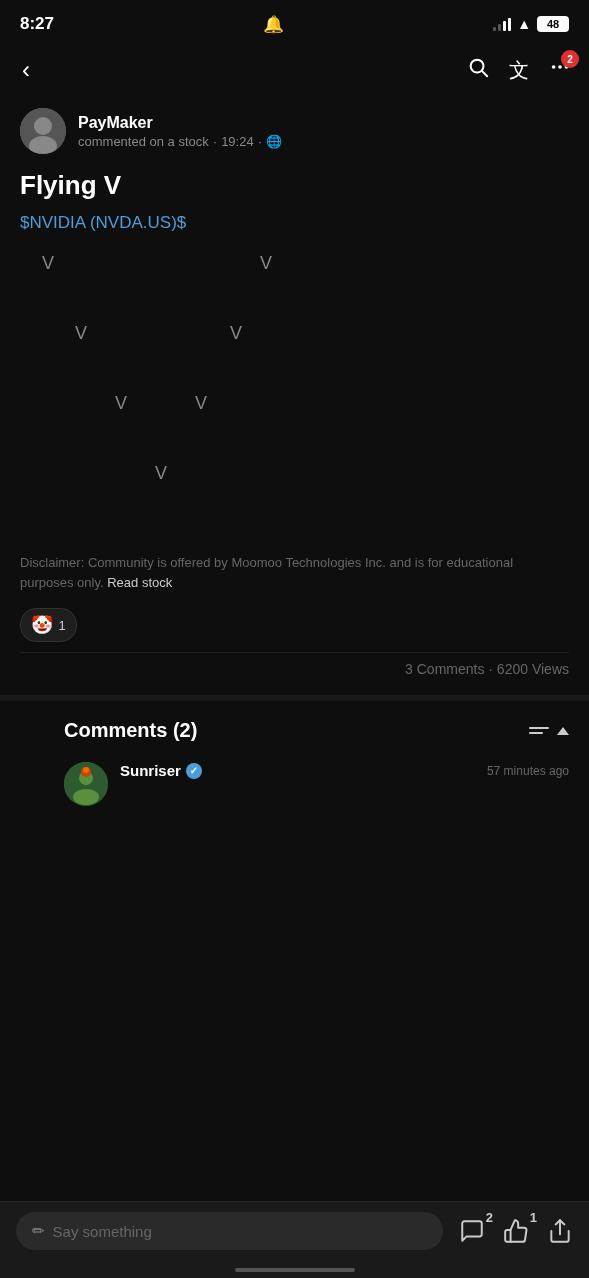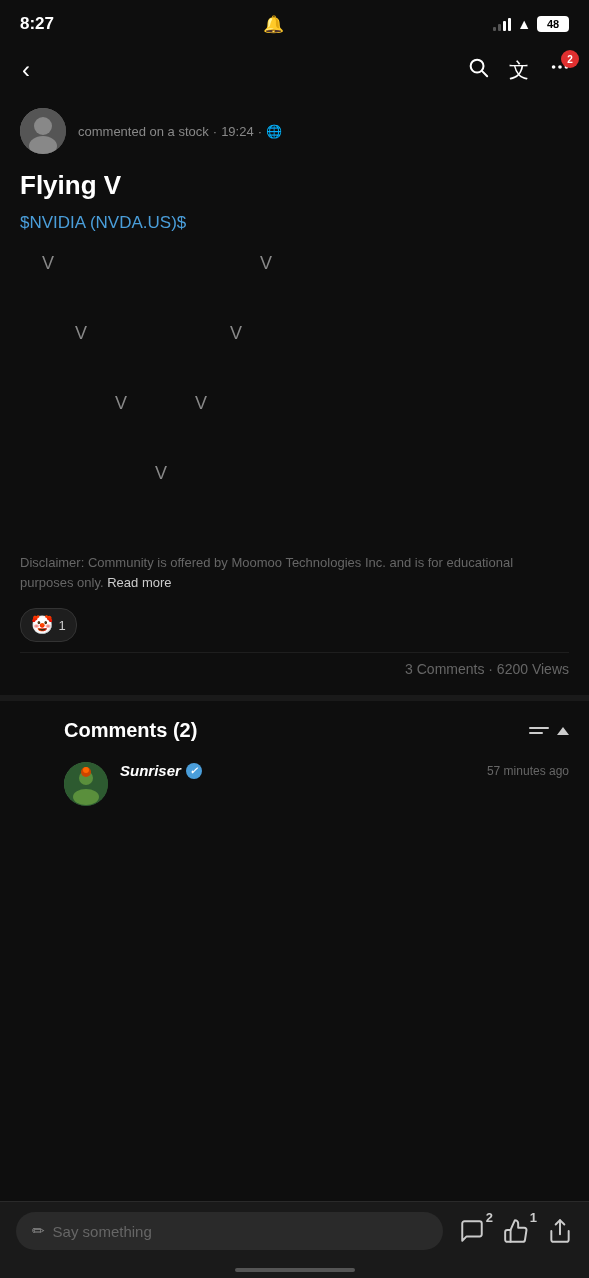--- a/index.html
+++ b/index.html
@@ -272,21 +272,20 @@
       align-items: center;
       margin-bottom: 4px;
     }
     .commenter-name {
       font-size: 15px;
       font-weight: 600;
       color: #fff;
       display: flex;
       align-items: center;
       gap: 5px;
-      font-style: italic;
     }
     .verified-icon {
       width: 16px;
       height: 16px;
       border-radius: 50%;
       background: #4a9eda;
       display: flex;
       align-items: center;
       justify-content: center;
       font-size: 10px;
@@ -407,20 +406,21 @@
     <div class="avatar">
       <div class="avatar-img">
         <svg width="46" height="46" viewBox="0 0 46 46">
           <rect width="46" height="46" fill="#555"></rect>
           <circle cx="23" cy="18" r="9" fill="#888"></circle>
           <ellipse cx="23" cy="38" rx="14" ry="10" fill="#888"></ellipse>
         </svg>
       </div>
     </div>
     <div class="author-info">
+      <span class="author-name">PayMaker</span>
       <span class="author-meta">
         <span>commented on a stock</span>
         <span>·</span>
         <span>19:24</span>
         <span>·</span>
         <span class="globe-icon">🌐</span>
       </span>
     </div>
   </div>
 
@@ -433,21 +433,21 @@
     <span class="v-char" style="left:240px;top:0px;">V</span>
     <span class="v-char" style="left:55px;top:70px;">V</span>
     <span class="v-char" style="left:210px;top:70px;">V</span>
     <span class="v-char" style="left:95px;top:140px;">V</span>
     <span class="v-char" style="left:175px;top:140px;">V</span>
     <span class="v-char" style="left:135px;top:210px;">V</span>
   </div>
 
   <div class="disclaimer">
     <span>Disclaimer: Community is offered by Moomoo Technologies Inc. and is for educational purposes only.</span>
-    <span class="read-more">Read more</span>
+    <span class="read-more">Read stock</span>
   </div>
 
   <div class="reactions-row">
     <div class="reaction-pill">
       <span class="reaction-emoji">🤡</span>
       <span class="reaction-count">1</span>
     </div>
   </div>
 
   <div class="stats-row">

